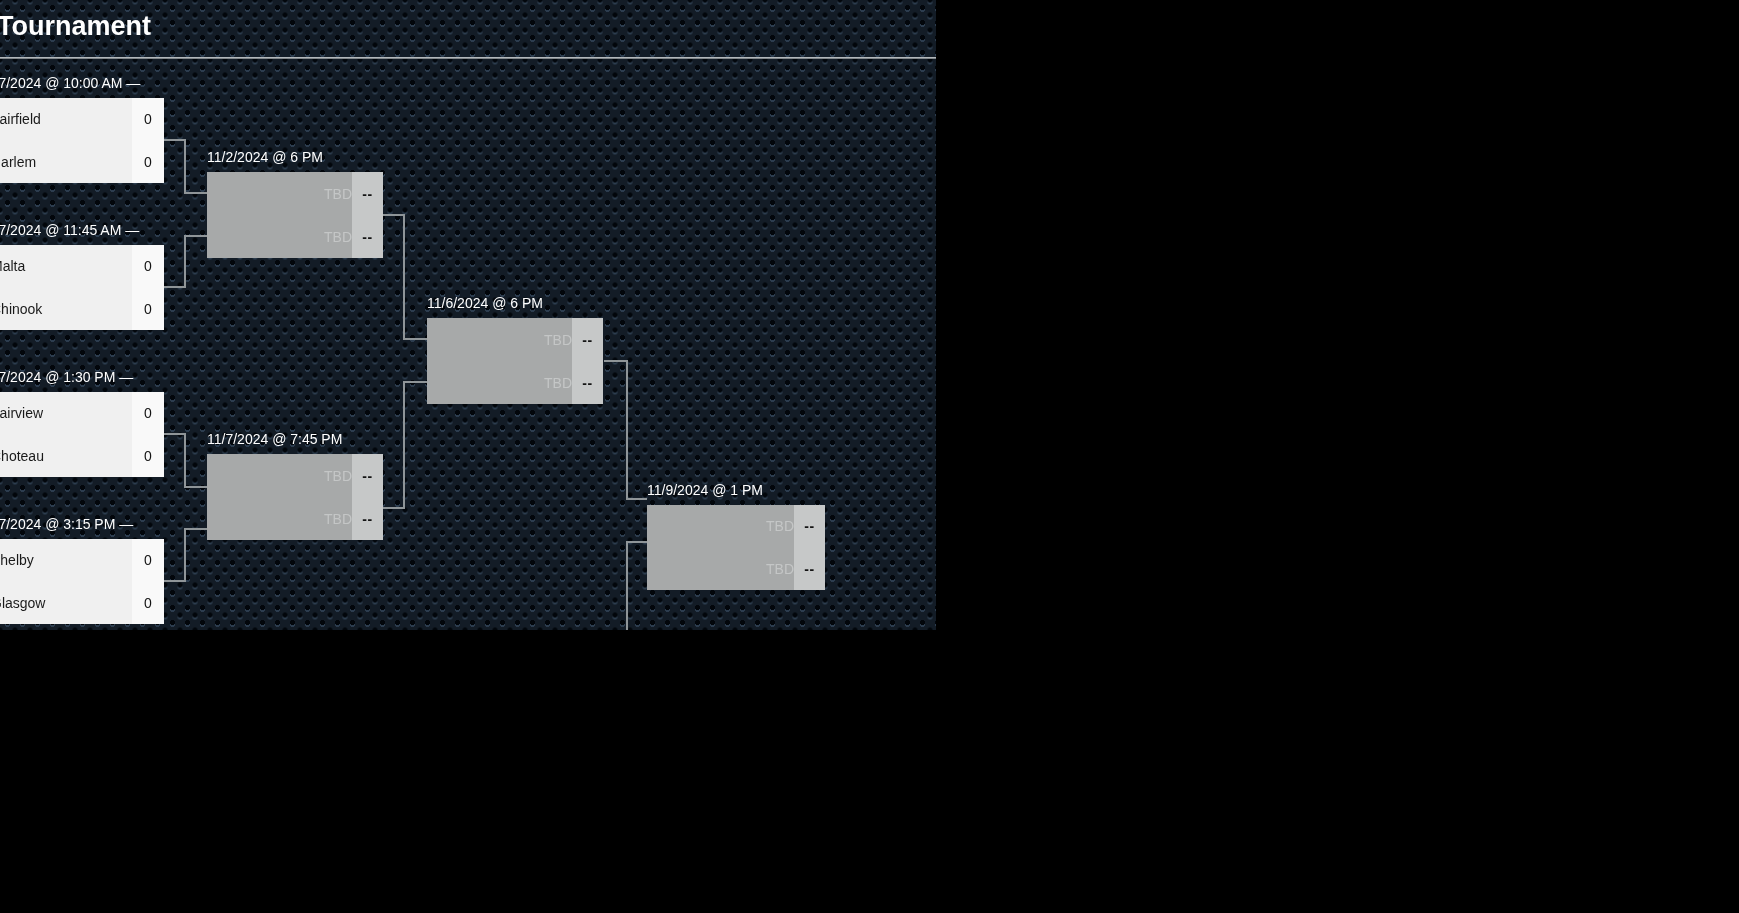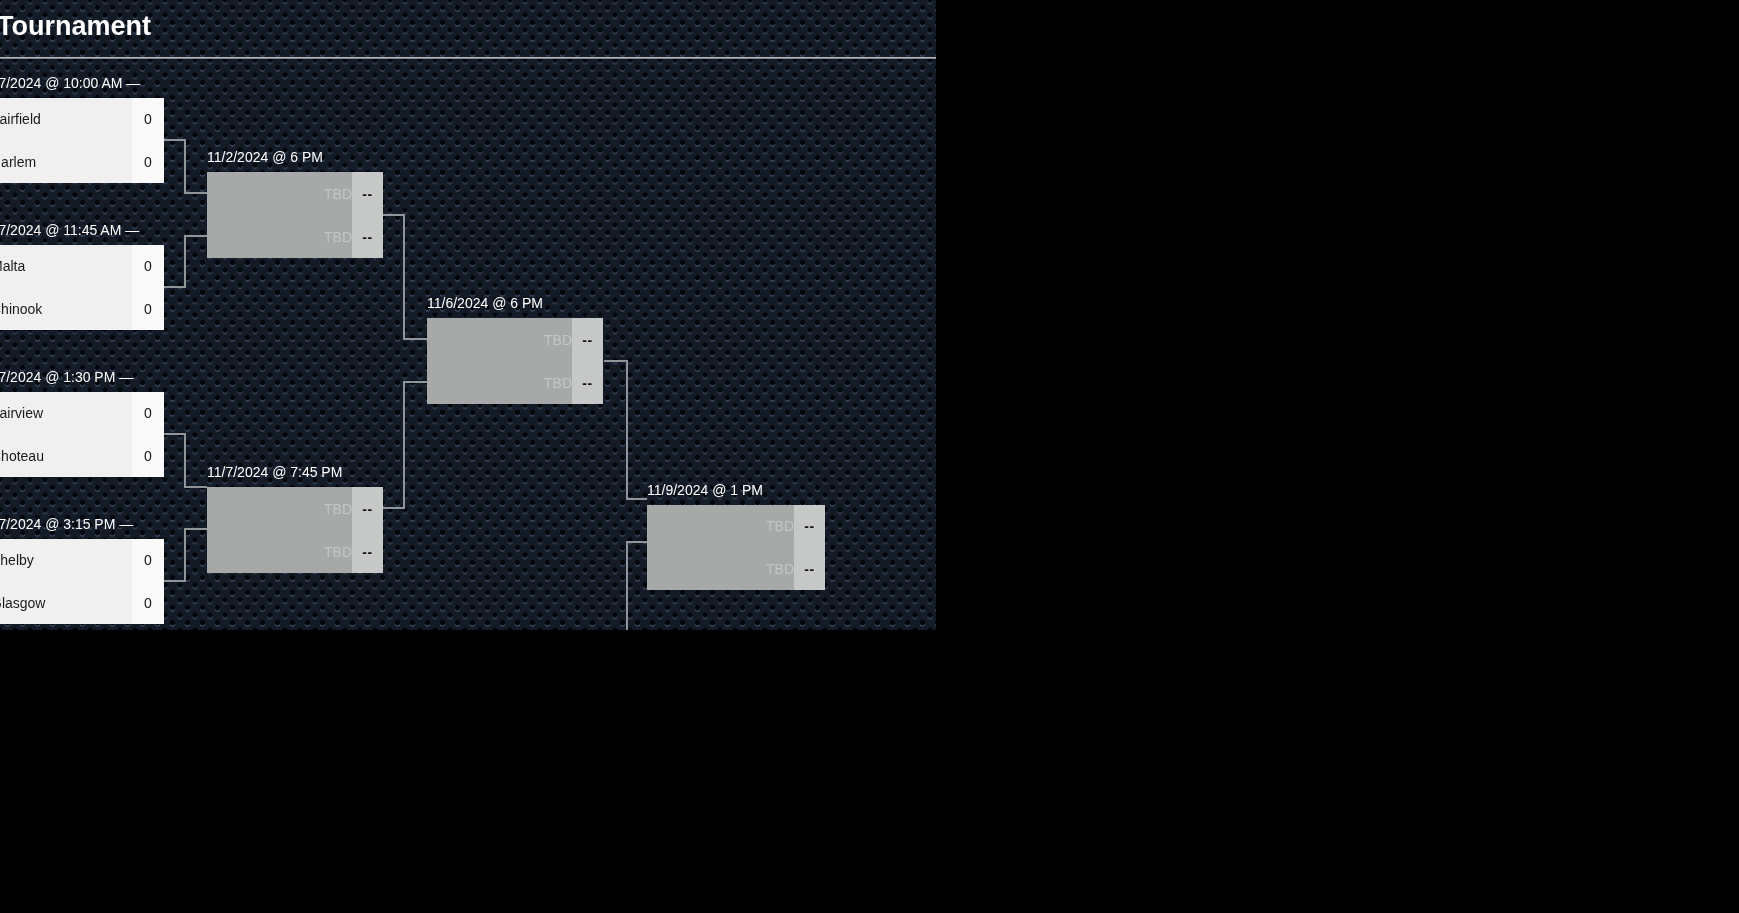--- a/index.html
+++ b/index.html
@@ -46,21 +46,21 @@
   .gray .box{width:176px;height:86px;background:#a7a9a9;align-items:flex-end;}
   .gray .score-strip{width:31px;background:#c6c8c8;}
   .gray .name{color:#c4c6c6;}
   .gray .score{font-weight:bold;letter-spacing:.5px;width:31px;}
   
   .m-r1-0{left:-20px;top:98px;}
   .m-r1-1{left:-20px;top:245px;}
   .m-r1-2{left:-20px;top:392px;}
   .m-r1-3{left:-20px;top:539px;}
   .m-r2-0{left:207px;top:172px;}
-  .m-r2-1{left:207px;top:487px;}
+  .m-r2-1{left:207px;top:454px;}
   .m-r3-0{left:427px;top:318px;}
   .m-r4-0{left:647px;top:478px;margin-top:27px;}
   .m-r4-0 .box{height:85px;width:178px;}
   
   .seg{position:absolute;background:#8f9598;}
 </style>
 </head>
 <body>
 
 <div class="viewport">

